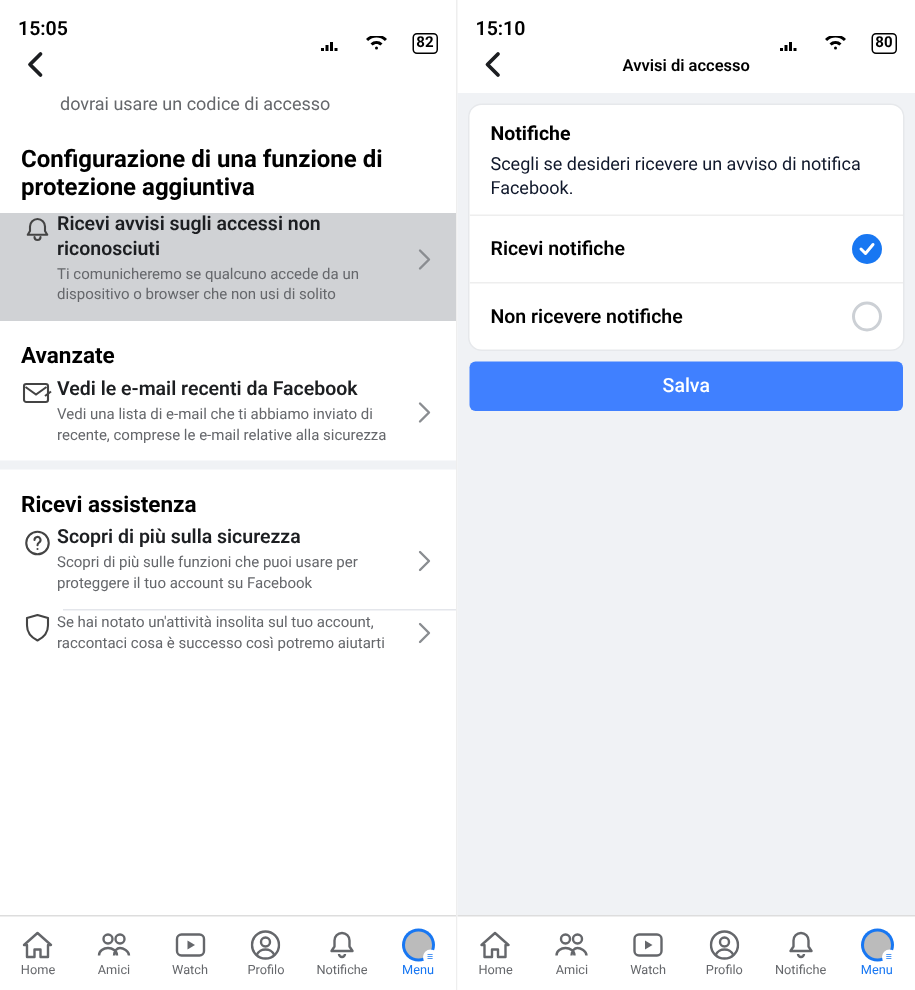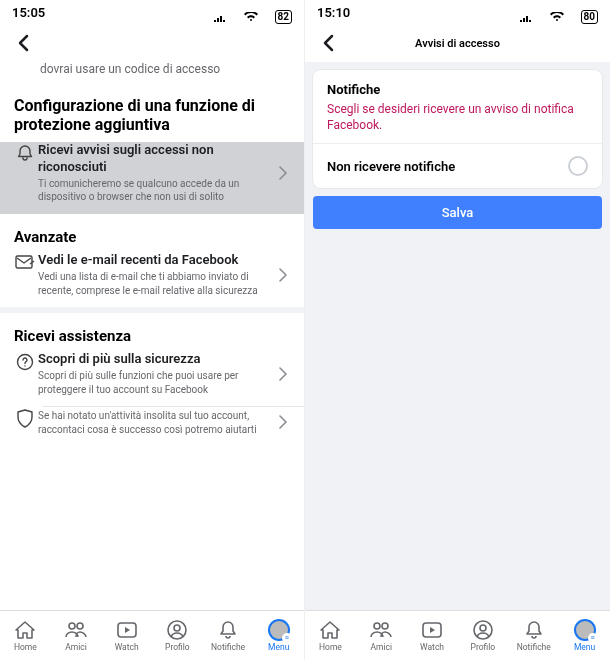--- a/index.html
+++ b/index.html
@@ -1,19 +1,19 @@
 <!DOCTYPE html>
 <html><head>
 <meta charset="utf-8">
 <style>
   * { box-sizing: border-box; margin: 0; padding: 0; font-family: -apple-system, BlinkMacSystemFont, "Segoe UI", Roboto, Helvetica, Arial, sans-serif; }
   body { width: 610px; height: 660px; display: flex; background: #fff; overflow: hidden; }
   .screen { width: 305px; height: 660px; display: flex; flex-direction: column; position: relative; }
   .screen-left { border-right: 1px solid #eee; }
-  .status-bar { height: 24px; display: flex; justify-content: space-between; align-items: center; padding: 0 12px; font-size: 13px; font-weight: 600; }
+  .status-bar { height: 24px; display: flex; justify-content: space-between; align-items: flex-start; padding: 12px 12px; font-size: 13px; font-weight: 600; }
   .status-right { display: flex; align-items: center; gap: 17px; margin-top: 10px; }
   .battery-box { border: 1px solid #000; border-radius: 3px; padding: 0 2px; font-size: 10px; font-weight: 700; line-height: 12px; }
   .header { display: flex; align-items: center; height: 38px; padding: 0 8px; position: relative; }
   .header-title { position: absolute; left: 0; right: 0; text-align: center; font-size: 11px; font-weight: 600; }
   .back-chevron { width: 30px; height: 30px; display: flex; align-items: center; justify-content: center; z-index: 1; }
   .search-link { font-size: 11px; color: #1877f2; margin-left: 8px; display:flex; align-items:center;}
   .scroll { flex: 1; overflow: hidden; background: #fff; }
   .scroll-right { background: #f0f2f5; }
   .truncated-line { font-size: 12px; color: #65676b; padding: 0 16px 10px 40px; }
   .section-title { font-size: 16px; font-weight: 700; padding: 10px 14px 8px; line-height: 1.2; }
@@ -24,21 +24,21 @@
   .row-body { flex: 1; min-width: 0; }
   .row-title { font-size: 13px; font-weight: 600; color: #1c1e21; line-height: 1.25; }
   .row-sub { font-size: 10px; color: #65676b; line-height: 1.35; margin-top: 2px; }
   .row-chevron { width: 22px; flex: 0 0 22px; display: flex; align-items: center; justify-content: center; color: #8a8d91; align-self: center; }
   .divider { height: 1px; background: #e4e6eb; margin-left: 42px; }
   .section-gap { height: 6px; background: #f0f2f5; }
   
   .card { background: #fff; border-radius: 8px; margin: 8px; overflow: hidden; box-shadow: 0 0 0 1px rgba(0,0,0,0.04); }
   .card-pad { padding: 12px 14px 10px; }
   .card-title { font-size: 13px; font-weight: 700; margin-bottom: 4px; }
-  .card-sub { font-size: 12px; color: #be185d; line-height: 1.35; }
+  .card-sub { font-size: 12px; color: #0f172a; line-height: 1.35; }
   .radio-row { display: flex; align-items: center; justify-content: space-between; padding: 12px 14px; border-top: 1px solid #eee; }
   .radio-label { font-size: 13px; font-weight: 600; }
   .radio-dot { width: 20px; height: 20px; border-radius: 50%; }
   .radio-on { background: #1877f2; display:flex; align-items:center; justify-content:center; }
   .radio-off { border: 2px solid #ccd0d5; }
   .save-btn { margin: 0 8px; background: #4080ff; color: #fff; text-align: center; padding: 9px 0; font-size: 13px; font-weight: 500; border-radius: 4px; }
   
   .tabbar { height: 50px; border-top: 1px solid #ddd; display: flex; background: #fff; }
   .tab { flex: 1; display: flex; flex-direction: column; align-items: center; justify-content: center; gap: 1px; }
   .tab-label { font-size: 8.5px; color: #65676b; }
@@ -237,20 +237,28 @@
     </div>
     <div class="header-title">Avvisi di accesso</div>
   </div>
   <div class="scroll scroll-right">
     <div class="card">
       <div class="card-pad">
         <div class="card-title">Notifiche</div>
         <div class="card-sub">Scegli se desideri ricevere un avviso di notifica Facebook.</div>
       </div>
       <div class="radio-row">
+        <span class="radio-label">Ricevi notifiche</span>
+        <span class="radio-dot radio-on">
+          <svg width="12" height="10">
+              <path d="M2 5l3 3 5-6" stroke="#fff" stroke-width="2" fill="none" stroke-linecap="round" stroke-linejoin="round"></path>
+            </svg>
+        </span>
+      </div>
+      <div class="radio-row">
         <span class="radio-label">Non ricevere notifiche</span>
         <span class="radio-dot radio-off"></span>
       </div>
     </div>
     <div class="save-btn">Salva</div>
   </div>
 
   <div class="tabbar">
     <div class="tab">
       <span class="tab-icon">

